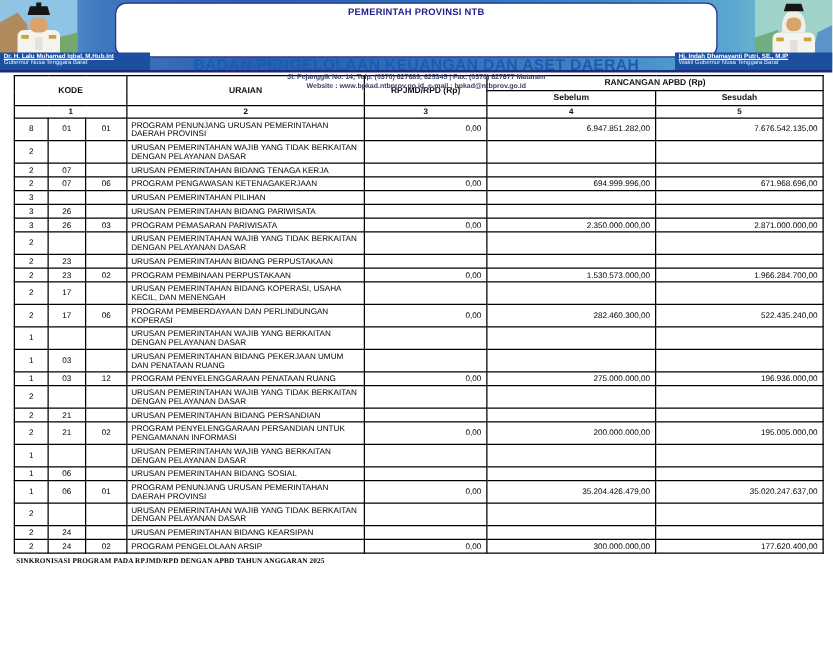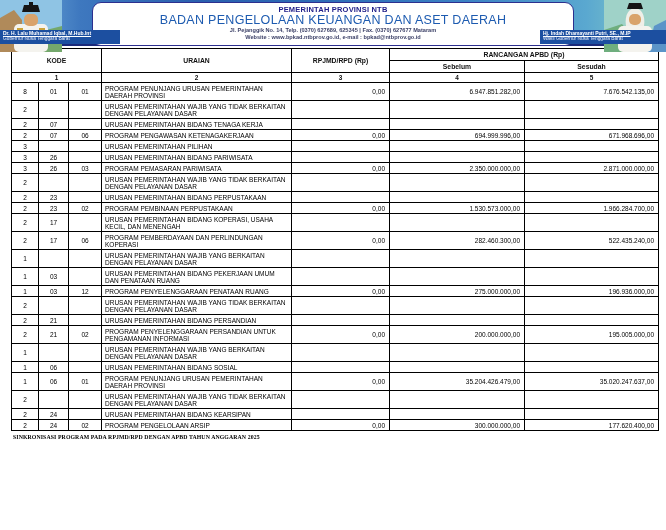--- a/index.html
+++ b/index.html
@@ -1,30 +1,30 @@
 <!DOCTYPE html>
 <html style="--title_navy: #22218a; --title_blue: #1d5bb0; --plate_blue: #1c4fa0; --banner_line: #1b2a7a; --card_border: #2c2f8e; --table_border: #000000;"><head>
 <meta charset="utf-8">
 <style>
   * { margin:0; padding:0; box-sizing:border-box; }
   html,body { width:666px; height:530px; background:#fff; overflow:hidden;
     font-family:"Liberation Sans", sans-serif; }
 
   
-  .banner { position:relative; width:666px; height:46px;
+  .banner { position:relative; width:666px; height:58px;
     background:linear-gradient(90deg,#7fb9e0 0%,#3e78bf 12%,#2a5fae 30%,#2f6db8 50%,#3c82c4 70%,#5aa8d0 88%,#8fd0c4 100%);
     border-bottom:2px solid var(--banner_line,#1b2a7a); }
   .photo { position:absolute; top:0; width:62px; height:52px; overflow:hidden; }
   .photo-left { left:0; }
   .photo-right { right:0; }
   .banner-card { position:absolute; left:92px; right:92px; top:2px; height:44px;
     background:#fff; border:1.5px solid var(--card_border,#2c2f8e); border-radius:9px;
     text-align:center; padding-top:2px; }
   .agency1 { font-size:7.5px; font-weight:bold; letter-spacing:.2px; color:var(--title_navy,#22218a); }
-  .agency2 { font-size:12.5px; font-weight:normal; letter-spacing:.3px; color:var(--title_blue,#1d5bb0); line-height:13px; }
+  .agency2 { font-size:12.5px; font-weight:bold; letter-spacing:.3px; color:var(--title_blue,#1d5bb0); line-height:13px;margin-top:32px; }
   .addr, .web { font-size:5.6px; font-weight:bold; color:#3a3f66; line-height:6.8px; }
   .nameplate { position:absolute; bottom:0; background:var(--plate_blue,#1c4fa0);
     padding:1px 3px 2px 3px; line-height:5.6px; }
   .nameplate-left { left:0; width:120px; }
   .nameplate-right { right:0; width:126px; }
   .official-name { font-size:5px; font-weight:bold; color:#fff; text-decoration:underline; display:block; white-space:nowrap; }
   .official-title { font-size:4.8px; color:#e9effb; display:block; white-space:nowrap; }
 
   
   .sheet { padding:2px 8px 0 11px; }

